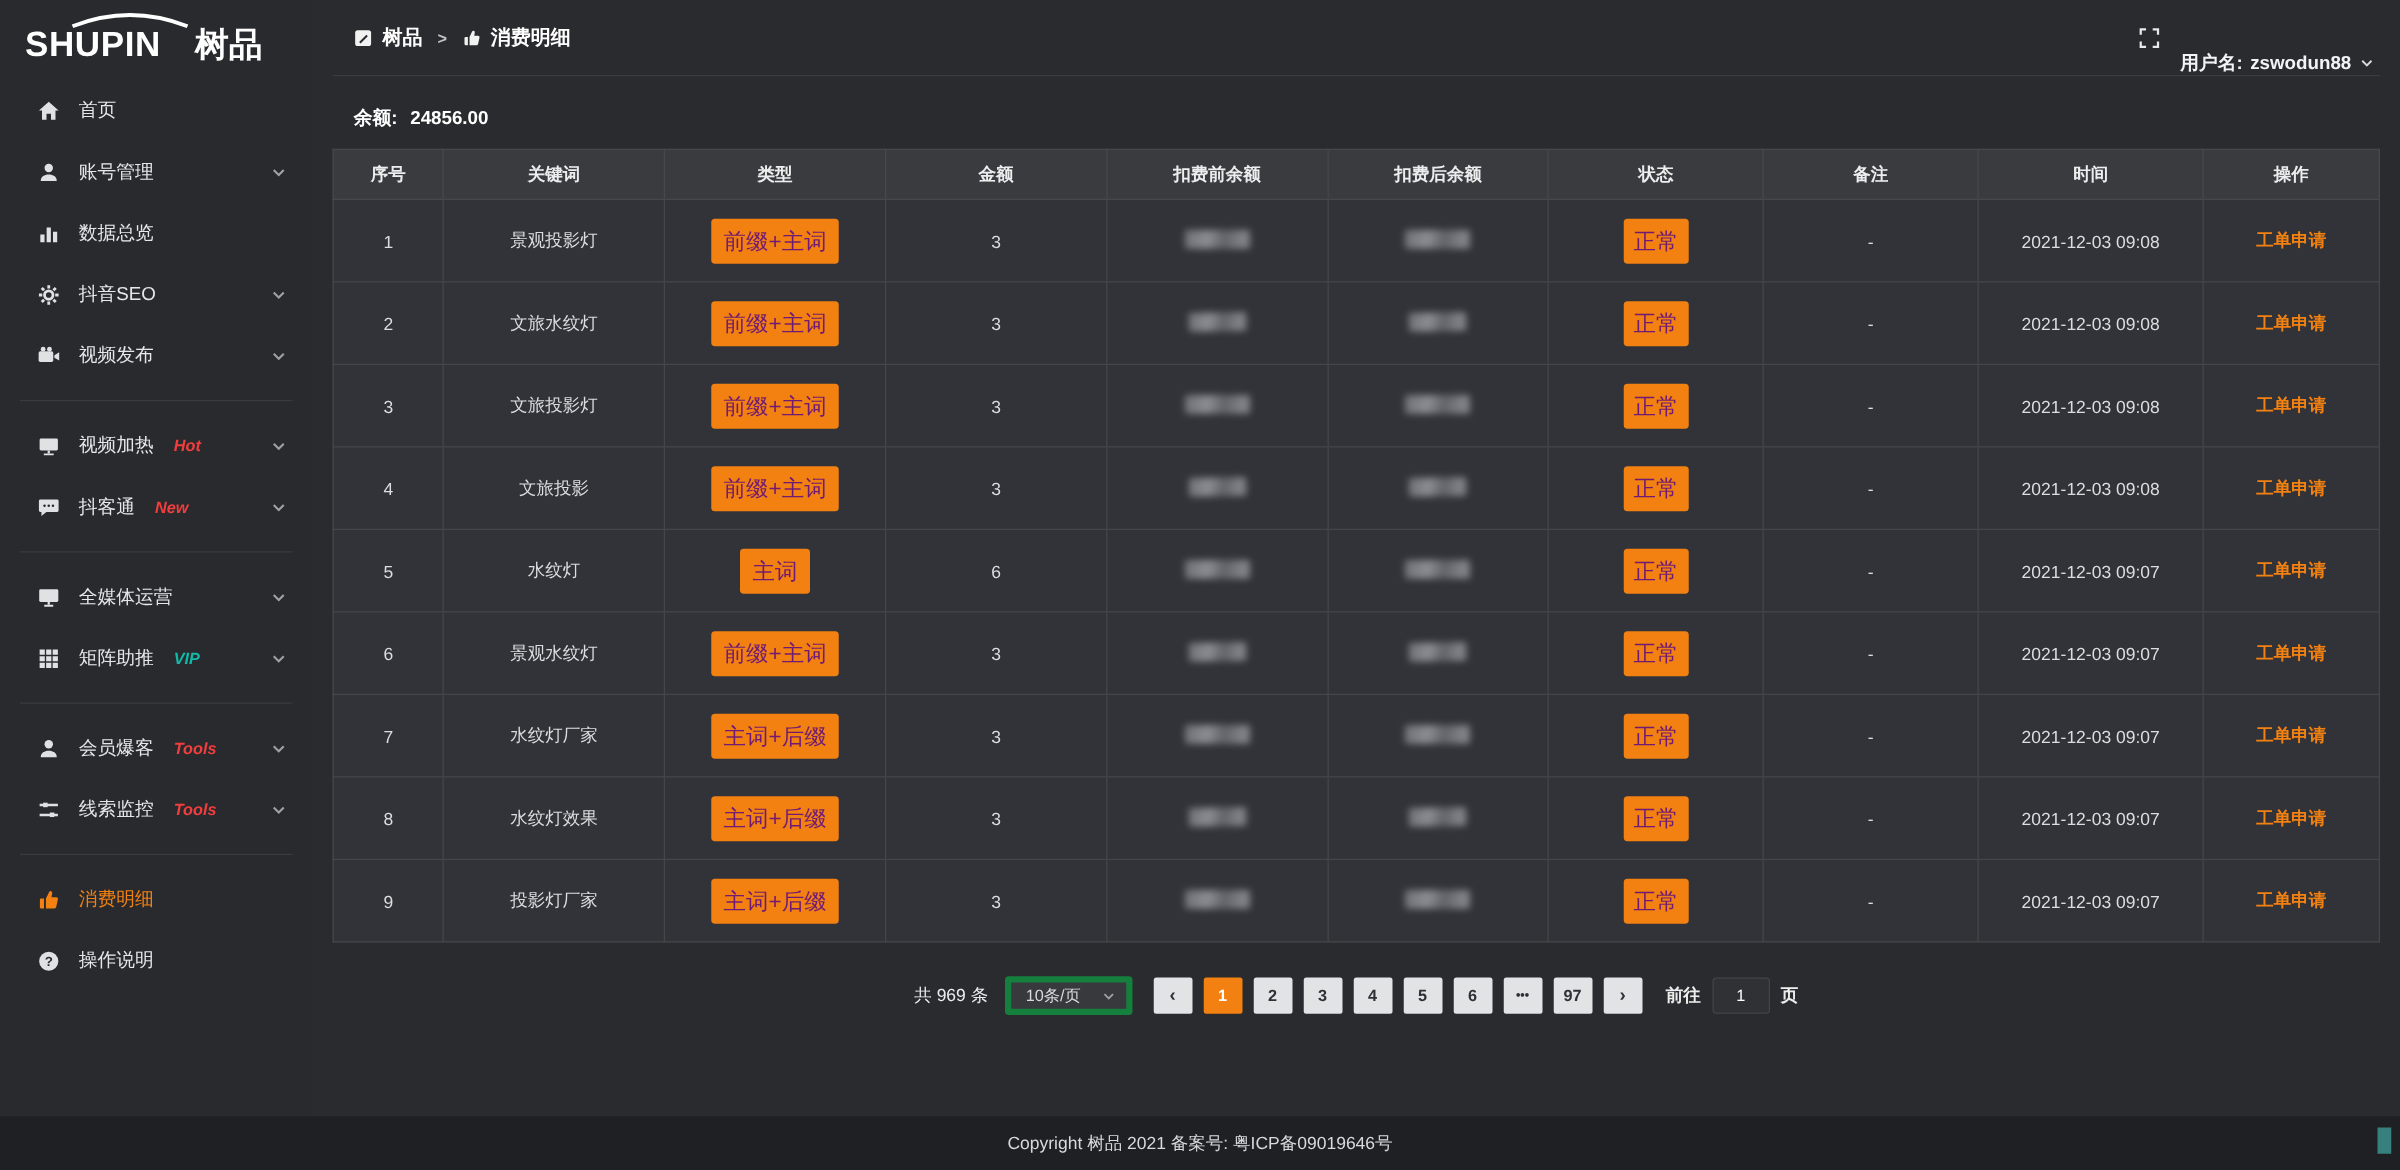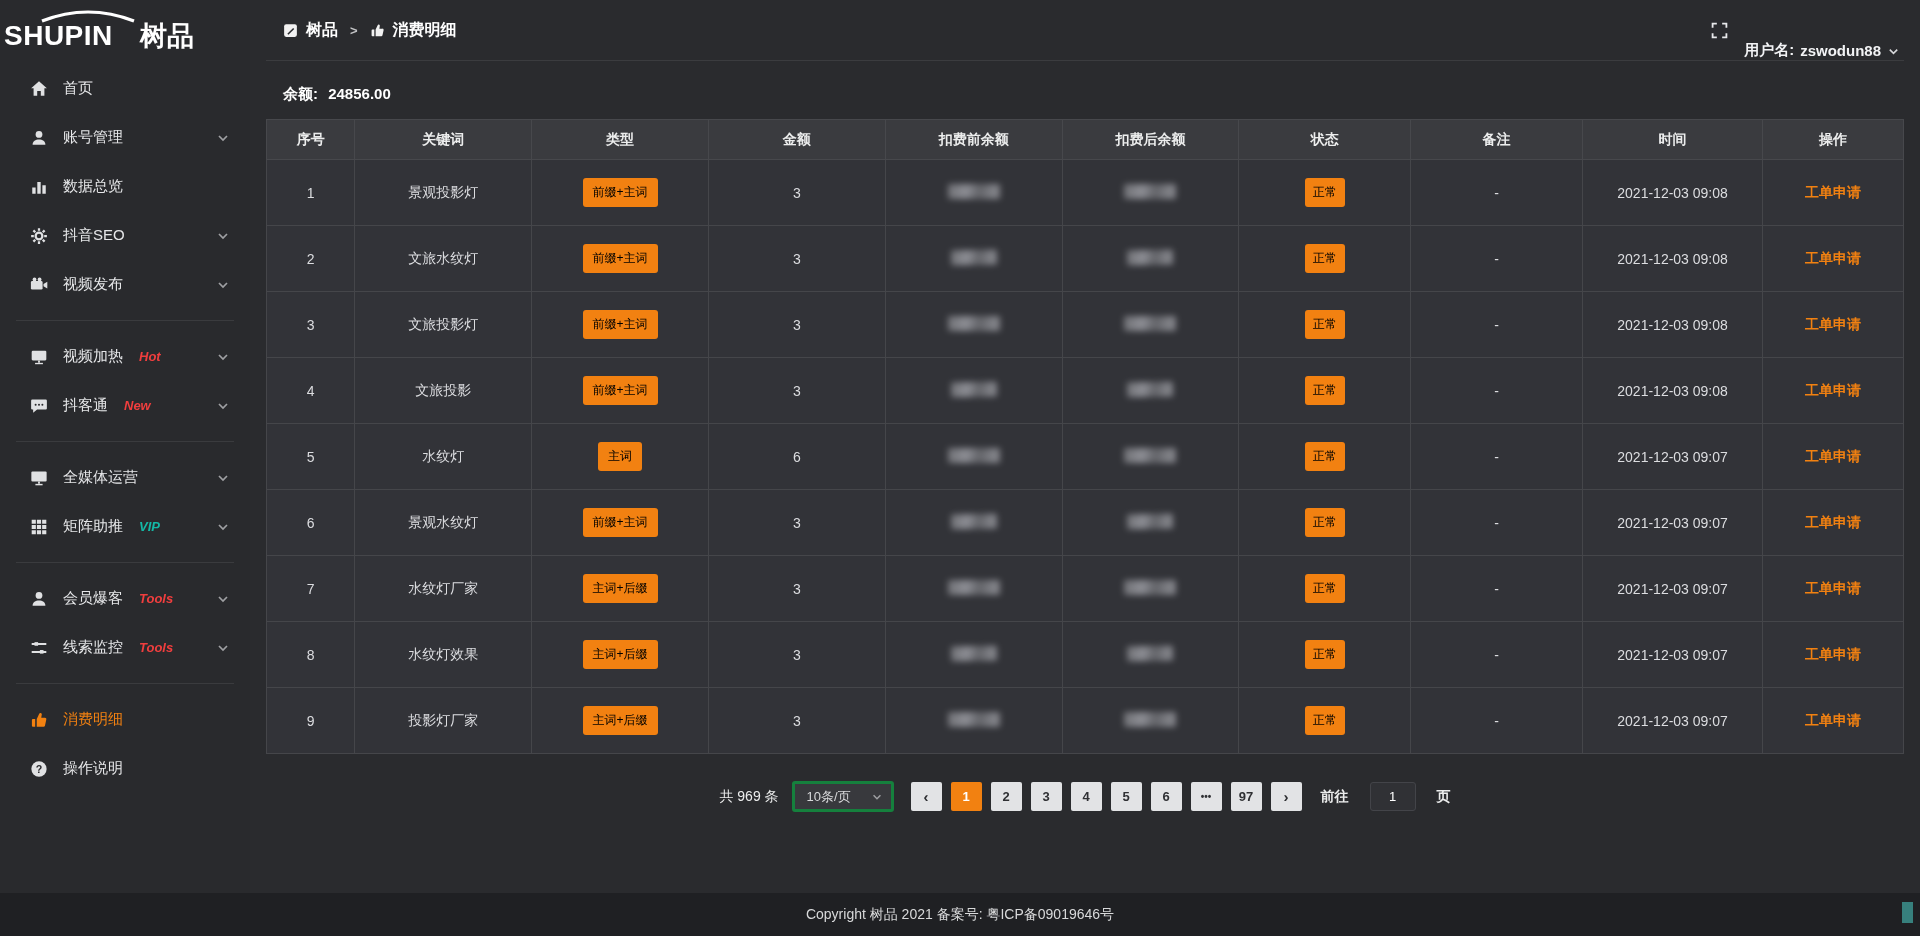--- a/index.html
+++ b/index.html
@@ -4,21 +4,21 @@
 <style>
   * { box-sizing: border-box; }
   html,body { margin:0; padding:0; }
   body {
     width:1920px; height:936px; position:relative; overflow:hidden;
     background:#2a2b2e; color:#e3e4e6;
     font-family:"Liberation Sans", sans-serif;
   }
   
   .sidebar { position:absolute; left:0; top:0; bottom:43px; width:250px; background:#292a2d; }
-  .logo { height:62px; display:flex; align-items:center; }
+  .logo { height:62px; display:flex; align-items:center; padding-left:16px; }
   .menu { padding-top:2px; }
   .menu-item { height:49px; display:flex; align-items:center; padding:0 20px 0 30px;
     font-size:15px; color:#e6e7e9; cursor:pointer; }
   .menu-item .mi-icon { width:18px; height:18px; margin-right:15px; display:inline-flex; color:#e0e1e3; flex:none; }
   .menu-item .mi-icon svg { width:100%; height:100%; }
   .menu-item .tag { font-style:italic; font-weight:bold; font-size:13px; margin-left:16px; }
   .tag-red  { color:#f03e3e; }
   .tag-gold { color:#14b8a6; }
   .menu-item .chev { margin-left:auto; color:#9fa0a3; width:14px; height:14px; flex:none; }
   .menu-item.active, .menu-item.active .mi-icon { color:#f28111; }
@@ -34,40 +34,40 @@
   .top-right .fs-icon { width:17px; height:17px; display:inline-flex; color:#e8e9eb; cursor:pointer; }
   .user-wrap { display:flex; align-items:center; gap:6px; cursor:pointer;margin-top:40px; }
   .user-wrap .chev { width:13px; height:13px; color:#d7d8da; }
   
   .content { position:absolute; left:250px; right:0; top:61px; bottom:43px; padding:0 16px; }
   .balance { margin-top:24px; padding-left:17px; font-size:15px; font-weight:bold; color:#fff; }
   .balance .bal-value { margin-left:6px; }
   table.grid { width:100%; border-collapse:collapse; table-layout:fixed; margin-top:15px; background:#323338; font-size:14px; }
   table.grid th { background:#3a3b3f; height:40px; font-weight:bold; color:#eceded; border:1px solid #47484c; text-align:center; }
   table.grid td { height:66px; text-align:center; border:1px solid #45464a; color:#dcdde0; }
-  .type-badge, .status-badge { display:inline-block; background:#f28111; color:#000000; font-size:12px;
+  .type-badge, .status-badge { display:inline-block; background:#f28111; color:#701a75; font-size:18px;
     padding:6px 10px; border-radius:3px; white-space:nowrap; }
   .status-badge { padding:6px 8px; }
   .action-link { color:#f28111; cursor:pointer; font-weight:bold; }
   .blur-chip { display:inline-block; width:52px; height:15px; border-radius:2px; filter:blur(3px); opacity:.8;
     background:linear-gradient(100deg,#87888d 10%,#a4a5ac 35%,#6e6f74 60%,#94959b 85%); }
   tr:nth-child(even) .blur-chip { width:46px; transform:rotate(-1deg); }
   
   .pager { margin-top:27px; display:flex; align-items:center; justify-content:center; gap:9px; font-size:14px; color:#eceded; }
   .pager .total { font-weight:normal; margin-right:4px; }
-  .page-size { background:#38393d; border:3px solid #15803d; height:31px; min-width:102px; padding:0 8px 0 12px;
+  .page-size { background:#38393d; border:5px solid #15803d; height:31px; min-width:102px; padding:0 8px 0 12px;
     display:flex; align-items:center; justify-content:space-between; gap:8px; border-radius:3px;
     font-size:13px; color:#d8d9db; cursor:pointer; margin-right:8px; }
   .page-size .chev { width:12px; height:12px; color:#9fa0a3; }
   .pbtn { min-width:31px; height:29px; padding:0 6px; background:#e2e3e5; color:#2f3033;
     display:flex; align-items:center; justify-content:center; border-radius:2px;
     font-weight:bold; font-size:13px; cursor:pointer; }
   .pbtn.nav { font-size:15px; }
   .pbtn.active { background:#f28111; color:#fff; }
-  .goto { display:flex; align-items:center; gap:21px; margin-left:10px; font-weight:bold; }
+  .goto { display:flex; align-items:center; gap:9px; margin-left:10px; font-weight:bold; }
   .goto-input { width:46px; height:29px; background:#303135; border:1px solid #434449; color:#fff;
     text-align:center; border-radius:3px; font-size:13px; font-family:"Liberation Sans",sans-serif; }
   
   .footer { position:absolute; left:0; right:0; bottom:0; height:43px; background:#1f2023;
     display:flex; align-items:center; justify-content:center; font-size:14px; color:#d8d9da; }
   .scroll-artifact { position:absolute; right:7px; bottom:13px; width:11px; height:21px; background:#37807d; }
 </style>
 </head>
 <body>
 

